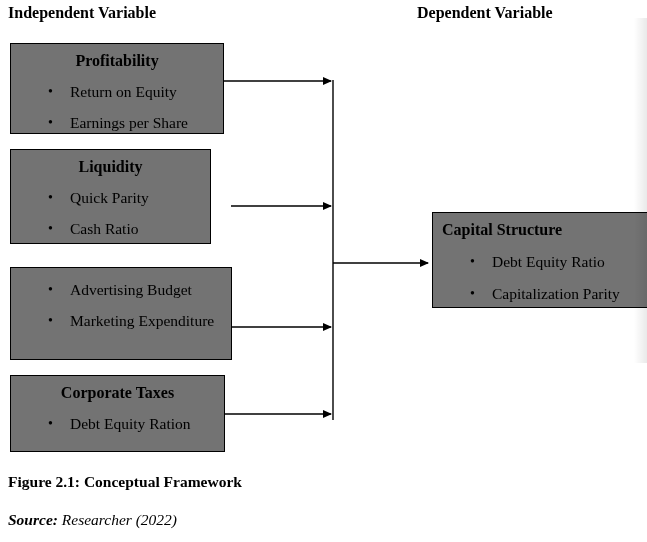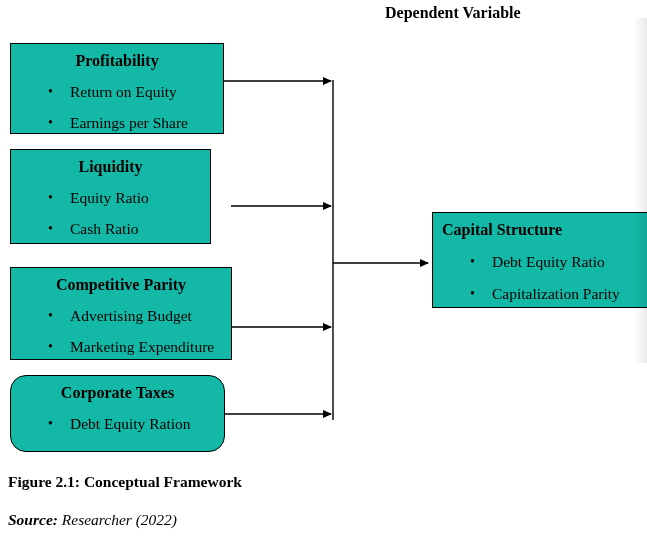--- a/index.html
+++ b/index.html
@@ -16,21 +16,21 @@
     position: absolute;
     font-weight: bold;
     font-size: 16px;
     line-height: 19px;
     white-space: nowrap;
   }
   .vbox {
     position: absolute;
     border: 1.5px solid #000000;
     box-sizing: border-box;
-    background: #14b8a6;
+    background: #737373;
   }
   .vbox-title {
     font-weight: bold;
     font-size: 16px;
     line-height: 19px;
     text-align: center;
     margin-top: 7px;
   }
   .vbox-title.align-left {
     text-align: left;
@@ -79,21 +79,22 @@
     font-size: 15.5px;
     white-space: nowrap;
   }
   .src-caption .src-label { font-weight: bold; }
 </style>
 </head>
 <body>
 
 <div class="canvas">
 
-  <div class="col-header" style="left:385px; top:3px;text-align:right;">Dependent Variable</div>
+  <div class="col-header" style="left:8px; top:3px;">Independent Variable</div>
+  <div class="col-header" style="left:417px; top:3px;text-align:right;">Dependent Variable</div>
 
   <svg class="wires" width="647" height="542" viewBox="0 0 647 542">
     <defs>
       <marker id="ah" markerWidth="10" markerHeight="9" refX="8" refY="4" orient="auto" markerUnits="userSpaceOnUse">
         <path d="M0,0 L9,4 L0,8 z" fill="#000000"></path>
       </marker>
     </defs>
     <line x1="224" y1="81" x2="331" y2="81" stroke="#000" stroke-width="1.4" marker-end="url(#ah)"></line>
     <line x1="231" y1="206" x2="331" y2="206" stroke="#000" stroke-width="1.4" marker-end="url(#ah)"></line>
     <line x1="232" y1="327" x2="331" y2="327" stroke="#000" stroke-width="1.4" marker-end="url(#ah)"></line>
@@ -111,41 +112,40 @@
     <div class="vbox-item">
       <span class="bullet">•</span>
       <span>Earnings per Share</span>
     </div>
   </div>
 
   <div class="vbox" style="left:10px; top:149px; width:201px; height:95px;">
     <div class="vbox-title">Liquidity</div>
     <div class="vbox-item">
       <span class="bullet">•</span>
-      <span>Equity Ratio</span>
+      <span>Quick Parity</span>
     </div>
     <div class="vbox-item">
       <span class="bullet">•</span>
       <span>Cash Ratio</span>
     </div>
   </div>
 
   <div class="vbox" style="left:10px; top:267px; width:222px; height:93px;">
-    <div class="vbox-title">Competitive Parity</div>
     <div class="vbox-item">
       <span class="bullet">•</span>
       <span>Advertising Budget</span>
     </div>
     <div class="vbox-item">
       <span class="bullet">•</span>
       <span>Marketing Expenditure</span>
     </div>
   </div>
 
-  <div class="vbox" style="left:10px; top:375px; width:215px; height:77px;border-radius:16px;">
+  <div class="vbox" style="left:10px; top:375px; width:215px; height:77px;">
     <div class="vbox-title">Corporate Taxes</div>
     <div class="vbox-item">
       <span class="bullet">•</span>
       <span>Debt Equity Ration</span>
     </div>
   </div>
 
   <div class="vbox dep" style="left:432px; top:212px; width:236px; height:96px;">
     <div class="vbox-title align-left">Capital Structure</div>
     <div class="vbox-item">

